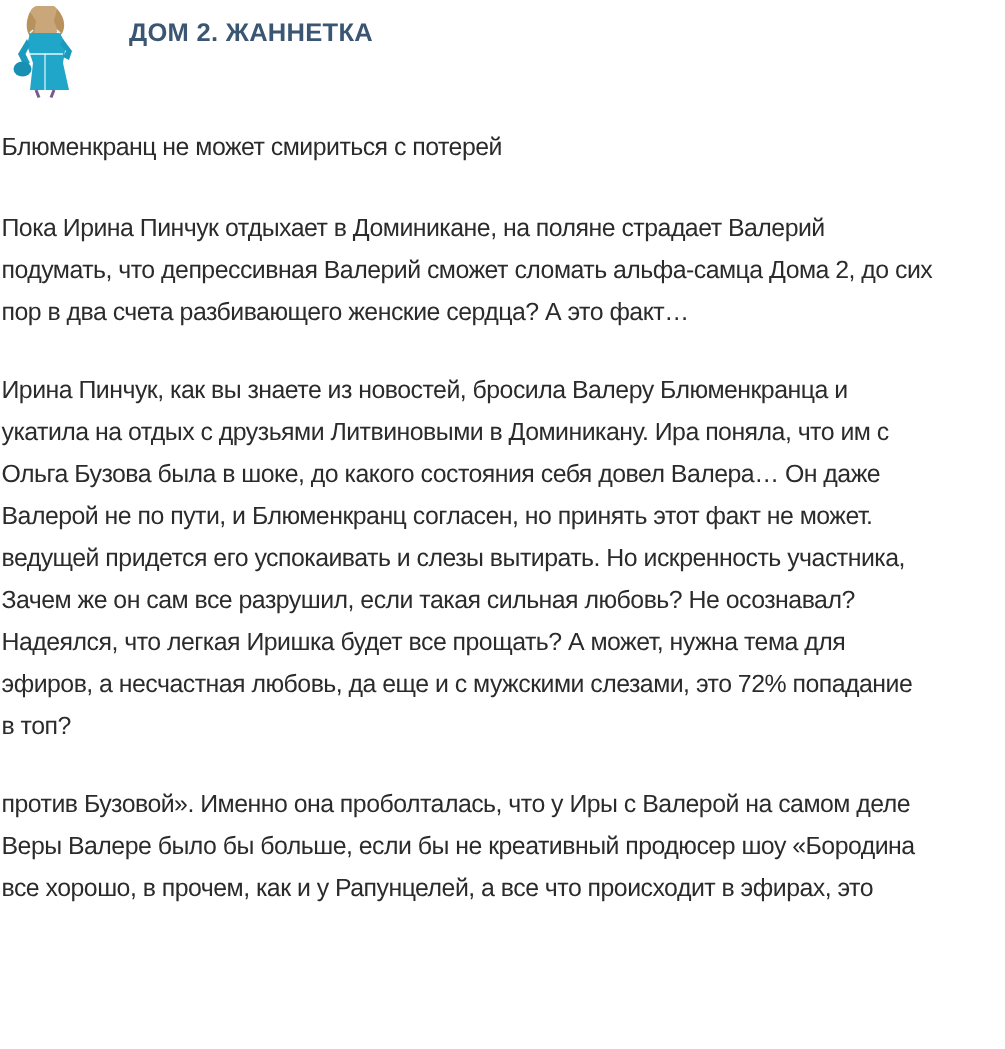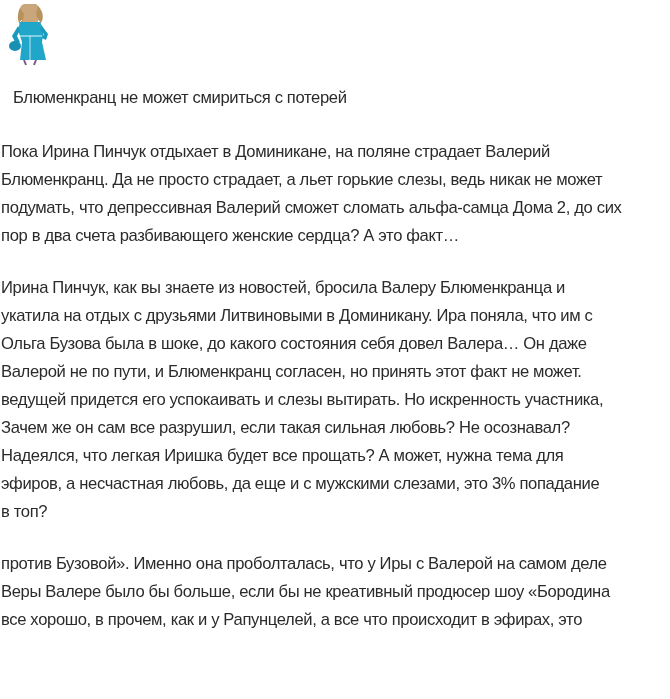--- a/index.html
+++ b/index.html
@@ -46,21 +46,20 @@
       width: 668px;
       font-size: 16.6px;
       line-height: 28px;
       letter-spacing: -0.35px;
     }
     .article p {
       margin: 0 0 24px 0;
     }
     .article .headline {
       margin-bottom: 26px;
-      margin-left: 12px;
     }
     .line {
       display: block;
       white-space: nowrap;
     }
   </style>
 </head>
 <body>
 
 <div class="header">
@@ -78,41 +77,41 @@
 
       <path d="M14 34 L36 34" stroke="#e6f6fb" stroke-width="1"></path>
       <path d="M24 34 L24 58" stroke="#e6f6fb" stroke-width="0.8"></path>
       <path d="M14 20 L16 18 M34 20 L32 18" stroke="#e6f6fb" stroke-width="1"></path>
 
       <ellipse cx="9" cy="44" rx="6" ry="5" fill="#1890b3"></ellipse>
 
       <path d="M18 58 L20 63 M30 58 L28 63" stroke="#7a5a8a" stroke-width="2"></path>
     </svg>
   </div>
+  <div class="site-title">ДОМ 2. ЖАННЕТКА</div>
 </div>
 
 <div class="article">
   <p class="headline">Блюменкранц не может смириться с потерей</p>
 
   <p>
     <span class="line">Пока Ирина Пинчук отдыхает в Доминикане, на поляне страдает Валерий</span>
-    <span class="line">Блюменкранц. Да не просто страдает, а льет горькие слезы, ведь никак не может</span>
     <span class="line">подумать, что депрессивная Валерий сможет сломать альфа-самца Дома 2, до сих</span>
     <span class="line">пор в два счета разбивающего женские сердца? А это факт…</span>
   </p>
 
   <p>
     <span class="line">Ирина Пинчук, как вы знаете из новостей, бросила Валеру Блюменкранца и</span>
     <span class="line">укатила на отдых с друзьями Литвиновыми в Доминикану. Ира поняла, что им с</span>
     <span class="line">Ольга Бузова была в шоке, до какого состояния себя довел Валера… Он даже</span>
     <span class="line">Валерой не по пути, и Блюменкранц согласен, но принять этот факт не может.</span>
     <span class="line">ведущей придется его успокаивать и слезы вытирать. Но искренность участника,</span>
     <span class="line">Зачем же он сам все разрушил, если такая сильная любовь? Не осознавал?</span>
     <span class="line">Надеялся, что легкая Иришка будет все прощать? А может, нужна тема для</span>
-    <span class="line">эфиров, а несчастная любовь, да еще и с мужскими слезами, это 3% попадание</span>
+    <span class="line">эфиров, а несчастная любовь, да еще и с мужскими слезами, это 72% попадание</span>
     <span class="line">в топ?</span>
   </p>
 
   <p>
     <span class="line">против Бузовой». Именно она проболталась, что у Иры с Валерой на самом деле</span>
     <span class="line">Веры Валере было бы больше, если бы не креативный продюсер шоу «Бородина</span>
     <span class="line">все хорошо, в прочем, как и у Рапунцелей, а все что происходит в эфирах, это</span>
 
   </p>
 </div>

